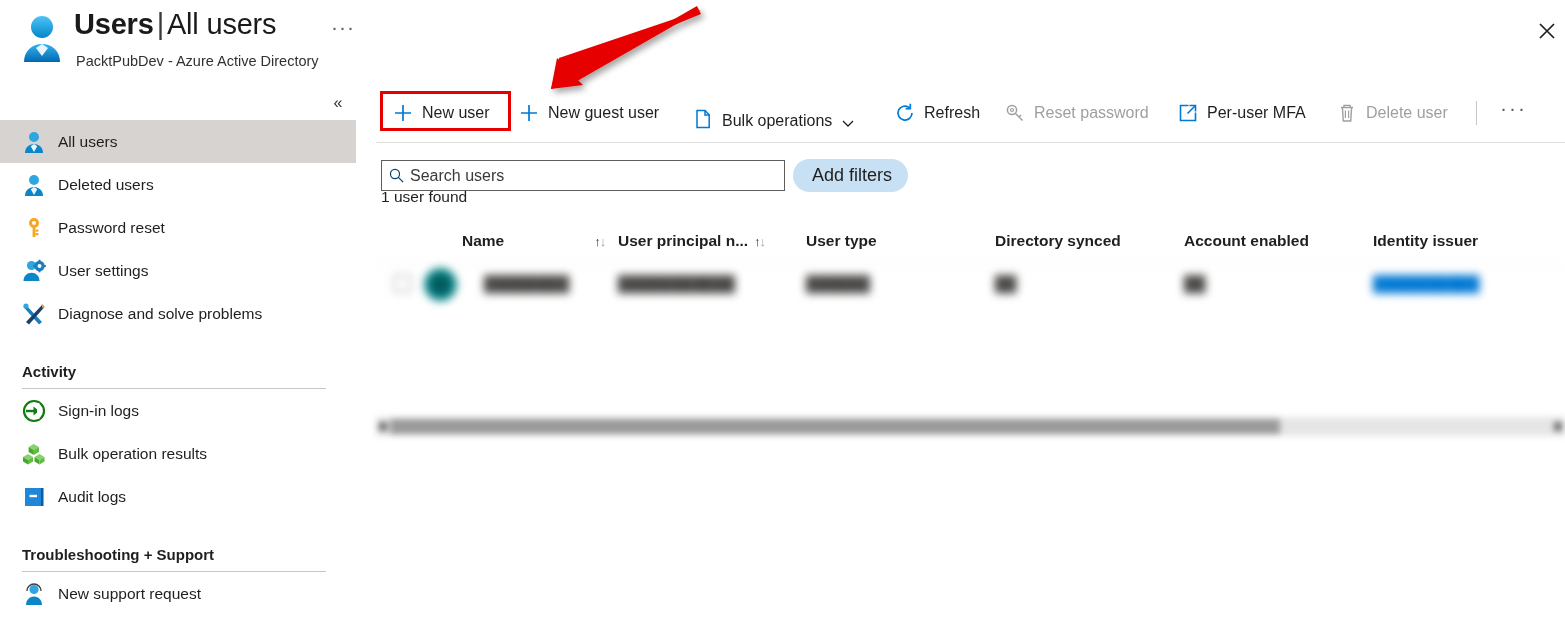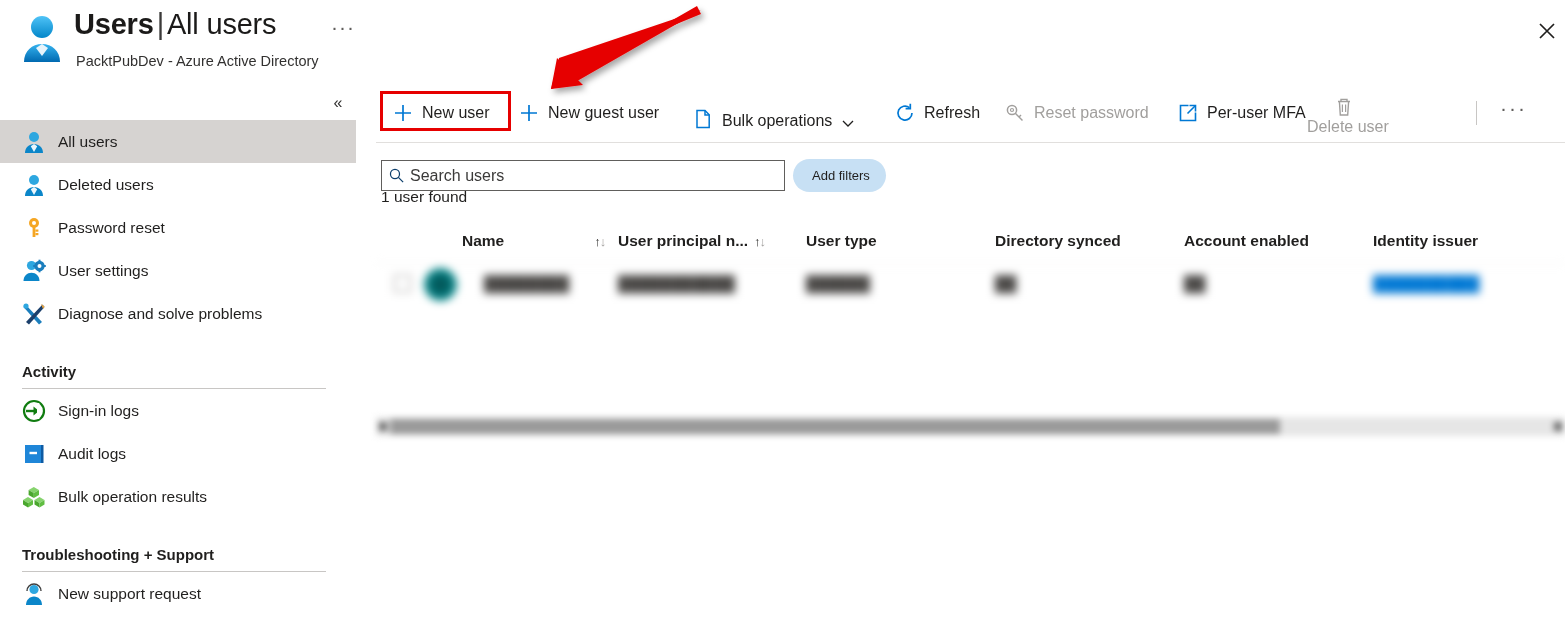--- a/index.html
+++ b/index.html
@@ -222,21 +222,21 @@
     height: 33px;
     padding: 0 16px 0 12px;
     border-radius: 17px;
     background: #c7e0f4;
     display: flex;
     align-items: center;
     cursor: pointer;
     white-space: nowrap;
   }
   #add-filters-button .c-icon { margin-right: 7px; }
-  #add-filters-button .c-label { font-size: 13px; color: #201f1e; }
+  #add-filters-button .c-label { font-size: 18px; color: #201f1e; }
 
   #result-count {
     position: absolute;
     left: 5px; top: 100px;
     font-size: 15.5px;
     color: #201f1e;
     white-space: nowrap;
   }
 
   
@@ -436,48 +436,48 @@
       <path d="M12 2a10 10 0 1 1 0 20 10 10 0 0 1 0-20" fill="none" stroke="#107c10" stroke-width="2.2"></path>
       <path d="M4 12h11" stroke="#107c10" stroke-width="2.4" fill="none"></path>
       <path d="M11.5 7.5 L17 12 L11.5 16.5z" fill="#107c10"></path>
       <rect x="15" y="4" width="2.4" height="16" fill="#ffffff"></rect>
     </svg>
     <span class="s-label">Sign-in logs</span>
   </div>
 
   <div class="side-item">
     <svg class="s-icon" viewBox="0 0 24 24">
-      <rect x="3" y="3" width="16" height="18" fill="#1f86d8"></rect>
-      <rect x="19" y="3" width="2.5" height="18" fill="#0d5ba3"></rect>
-      <rect x="7.5" y="9.8" width="7.5" height="2.4" fill="#ffffff"></rect>
-    </svg>
-    <span class="s-label">Audit logs</span>
-  </div>
-
-  <div class="side-item">
-    <svg class="s-icon" viewBox="0 0 24 24">
       <g>
         <path d="M11.8 2 L17 5 L11.8 8 L6.6 5z" fill="#86d36d"></path>
         <path d="M6.6 5 L11.8 8 L11.8 13 L6.6 10z" fill="#4aa72e"></path>
         <path d="M17 5 L11.8 8 L11.8 13 L17 10z" fill="#60bd42"></path>
       </g>
       <g>
         <path d="M6 12 L11 15 L6 18 L1 15z" fill="#86d36d"></path>
         <path d="M1 15 L6 18 L6 22.5 L1 19.5z" fill="#4aa72e"></path>
         <path d="M11 15 L6 18 L6 22.5 L11 19.5z" fill="#60bd42"></path>
       </g>
       <g>
         <path d="M17.5 12 L22.5 15 L17.5 18 L12.5 15z" fill="#86d36d"></path>
         <path d="M12.5 15 L17.5 18 L17.5 22.5 L12.5 19.5z" fill="#4aa72e"></path>
         <path d="M22.5 15 L17.5 18 L17.5 22.5 L22.5 19.5z" fill="#60bd42"></path>
       </g>
     </svg>
     <span class="s-label">Bulk operation results</span>
   </div>
 
+  <div class="side-item">
+    <svg class="s-icon" viewBox="0 0 24 24">
+      <rect x="3" y="3" width="16" height="18" fill="#1f86d8"></rect>
+      <rect x="19" y="3" width="2.5" height="18" fill="#0d5ba3"></rect>
+      <rect x="7.5" y="9.8" width="7.5" height="2.4" fill="#ffffff"></rect>
+    </svg>
+    <span class="s-label">Audit logs</span>
+  </div>
+
   <div class="side-group">
     <div class="g-title">Troubleshooting + Support</div>
     <div class="g-rule"></div>
   </div>
 
   <div class="side-item">
     <svg class="s-icon" viewBox="0 0 24 24">
       <circle cx="12" cy="7.5" r="4.6" fill="#2ea7e0"></circle>
       <path d="M4 23c0-5 3.6-8.5 8-8.5s8 3.5 8 8.5z" fill="#0b86c9"></path>
       <path d="M5 9a7 7 0 0 1 14 0" fill="none" stroke="#3f3f3f" stroke-width="1.4"></path>
@@ -536,21 +536,21 @@
 
     <div class="cmd" style="left:801px;">
       <svg class="c-icon" viewBox="0 0 22 22">
         <path d="M11.5 3.5H3.5v15h15v-8" fill="none" stroke="#0078d4" stroke-width="1.6"></path>
         <path d="M12.5 3.5h6v6" fill="none" stroke="#0078d4" stroke-width="1.6"></path>
         <path d="M18 4 L10.5 11.5" stroke="#0078d4" stroke-width="1.6" fill="none"></path>
       </svg>
       <span class="c-label">Per-user MFA</span>
     </div>
 
-    <div class="cmd disabled" style="left:931px;flex-direction:column;">
+    <div class="cmd disabled" style="left:960px;">
       <svg class="c-icon" viewBox="0 0 22 22">
         <path d="M5 5.5h12 M8 5.5V3.4h6v2.1" fill="none" stroke="#a19f9d" stroke-width="1.4"></path>
         <path d="M6.4 5.5 L7.3 19h7.4l0.9-13.5" fill="none" stroke="#a19f9d" stroke-width="1.4"></path>
         <path d="M9.4 8.5v7.6 M12.6 8.5v7.6" stroke="#a19f9d" stroke-width="1.2" fill="none"></path>
       </svg>
       <span class="c-label">Delete user</span>
     </div>
 
     <div id="cmd-divider" style="left:1100px;"></div>
     <div id="cmd-more" style="left:1124px;">···</div>

